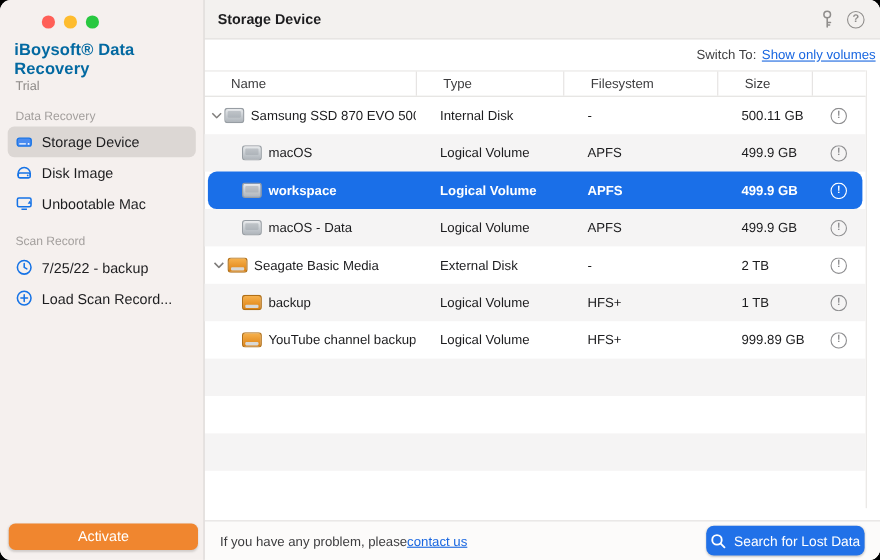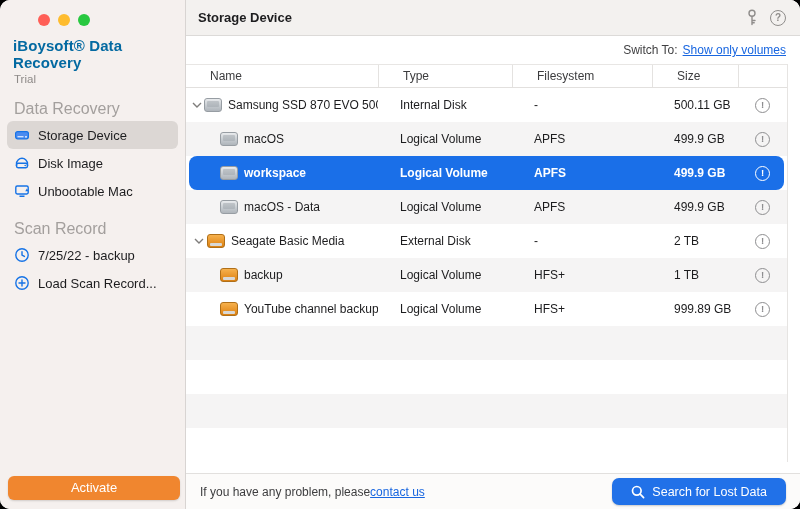--- a/index.html
+++ b/index.html
@@ -8,34 +8,34 @@
 
   
   .sidebar { width:186px; background:#f5f0ee; border-right:1px solid #d8d4d2; position:relative; flex:0 0 186px; }
   .lights { display:flex; gap:8px; padding:14px 0 0 38px; }
   .light { width:12px; height:12px; border-radius:50%; }
   .light.red { background:#ff5f57; }
   .light.yellow { background:#febc2e; }
   .light.green { background:#28c840; }
   .app-title { margin:11px 0 0 13px; font-size:15px; font-weight:bold; color:#0369a1; letter-spacing:.1px; }
   .trial { margin:2px 0 0 14px; font-size:11.5px; color:#8e8a88; }
-  .section-label { margin:15px 13px 3px 14px; font-size:16px; color:#a39f9d; }
+  .section-label { margin:15px 13px 3px 14px; font-size:11px; color:#a39f9d; }
   .side-item { display:flex; align-items:center; gap:8px; height:28px; margin:0 7px; padding:0 0 0 7px; border-radius:6px; font-size:13px; color:#1d1d1f; cursor:default; }
   .side-item.selected { background:#dcd7d4; }
   .side-item svg { flex:0 0 auto; }
   .activate-btn { position:absolute; left:8px; right:5px; bottom:9px; height:24px; background:#f0862f; border:none; border-radius:6px; color:#fff; font-size:13px; font-family:inherit; text-align:center; line-height:24px; box-shadow:0 1px 2px rgba(0,0,0,.15); }
 
   
   .main { flex:1; display:flex; flex-direction:column; background:#fff; min-width:0; }
   .main-header { height:36px; background:#f3f1ef; border-bottom:1px solid #dcdad8; display:flex; align-items:center; padding:0 14px 0 12px; }
   .main-title { font-size:13px; font-weight:bold; color:#1d1d1f; }
   .header-icons { margin-left:auto; display:flex; align-items:center; gap:12px; color:#8f8d8b; }
   .help-circle { width:16px; height:16px; border:1.4px solid #8f8d8b; border-radius:50%; font-size:10px; line-height:13px; text-align:center; color:#8f8d8b; font-weight:bold; }
 
-  .switch-row { height:28px; display:flex; align-items:center; justify-content:flex-end; padding-right:14px; font-size:12px; color:#3f3f41; gap:5px; background:#fff; }
+  .switch-row { height:28px; display:flex; align-items:center; justify-content:flex-end; padding-right:4px; font-size:12px; color:#3f3f41; gap:5px; background:#fff; }
   .link { color:#1866e0; text-decoration:underline; cursor:pointer; }
 
   .table { width:602px; border-right:1px solid #e6e4e2; }
   .trow, .thead { display:grid; grid-template-columns:192px 134px 140px 86px 1fr; align-items:center; }
   .thead { height:24px; border-top:1px solid #e8e6e4; border-bottom:1px solid #e2e0de; font-size:12px; color:#3c3c3e; background:#fff; }
   .thead .hcell { padding-left:24px; height:100%; display:flex; align-items:center; }
   .thead .hcell + .hcell { border-left:1px solid #e4e2e0; }
   .thead .hcell:first-child { }
 
   .trow { height:34px; font-size:12px; color:#1c1c1e; position:relative; }
@@ -56,21 +56,21 @@
   .dicon.orange { border:1px solid #b06f17; background:linear-gradient(180deg,#f6b14d 0%,#e9962b 55%,#d98115 100%); }
   .dicon.orange::after { content:''; position:absolute; left:2px; right:2px; bottom:1px; height:3px; background:#d8d8d6; border-radius:1px; }
 
   .info-cell { display:flex; justify-content:center; padding-left:0 !important; }
   .info-ic { width:15px; height:15px; border:1.4px solid #8e8e90; border-radius:50%; color:#8e8e90; font-size:9.5px; font-weight:bold; line-height:12.5px; text-align:center; cursor:pointer; }
 
   .filler { height:34px; }
   .filler.even { background:#f5f4f4; }
 
   .footer { margin-top:auto; height:36px; border-top:1px solid #e2e0de; display:flex; align-items:center; padding:0 14px; font-size:12px; color:#3d3d3f; background:#fcfbfa; }
-  .search-btn { margin-left:auto; height:27px; padding:0 19px; background:#2171e8; color:#fff; border:none; border-radius:7px; font-size:12.5px; font-family:inherit; display:flex; align-items:center; gap:7px; box-shadow:0 1px 2px rgba(0,0,0,.2); }
+  .search-btn { margin-left:auto; height:27px; padding:0 4px; background:#2171e8; color:#fff; border:none; border-radius:7px; font-size:12.5px; font-family:inherit; display:flex; align-items:center; gap:7px; box-shadow:0 1px 2px rgba(0,0,0,.2); }
 </style>
 </head>
 <body>
 
 <div class="window">
 
   <div class="sidebar">
     <div class="lights">
       <span class="light red"></span>
       <span class="light yellow"></span>

